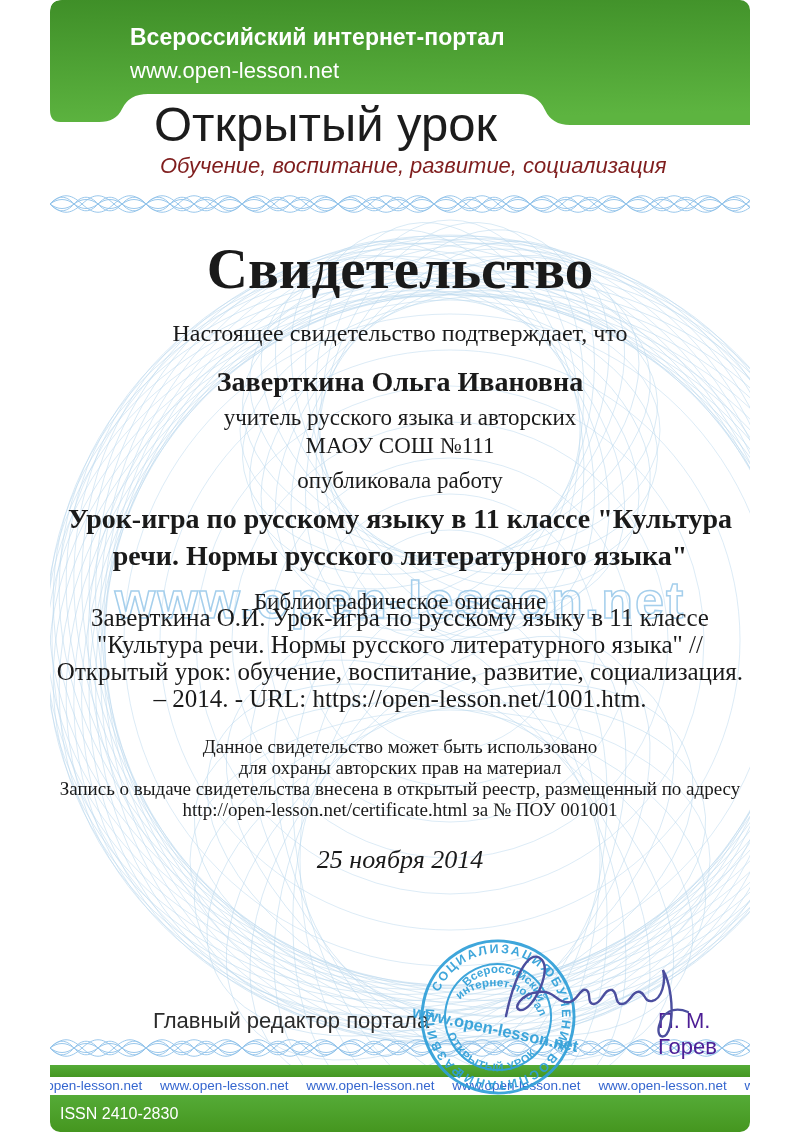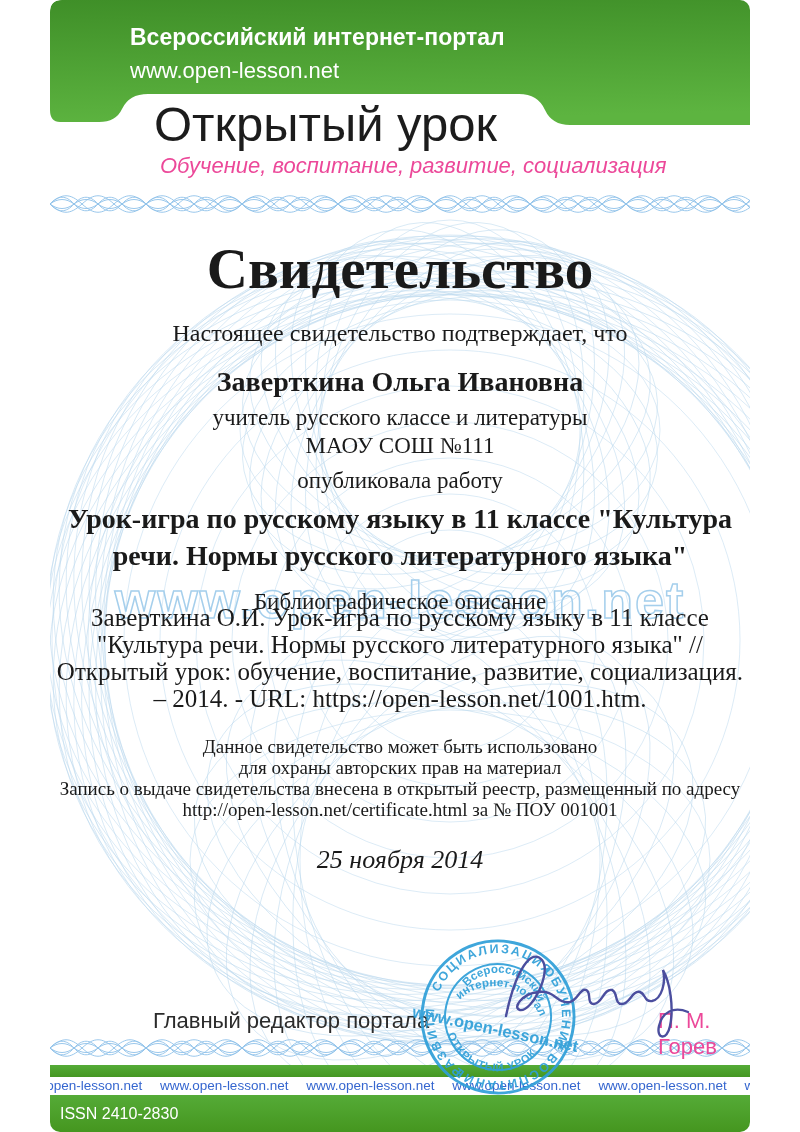--- a/index.html
+++ b/index.html
@@ -6,21 +6,21 @@
   .page{position:relative;width:700px;height:1132px;margin:0 auto;background:#fff;
         border-radius:10px;overflow:hidden;font-family:"Liberation Sans",sans-serif;}
   .abs{position:absolute;}
   .c{position:absolute;left:0;width:100%;text-align:center;color:#1a1a1a;}
   .serif{font-family:"Liberation Serif",serif;}
   
   .hdr-svg{position:absolute;top:0;left:0;z-index:5;}
   .portal-label{left:80px;top:24px;color:#fff;font-size:23px;font-weight:bold;z-index:6;}
   .portal-url{left:80px;top:58px;color:#fff;font-size:22px;z-index:6;}
   .site-title{left:104px;top:96px;color:#1c1c1c;font-size:49px;letter-spacing:0px;z-index:6;}
-  .site-subtitle{left:110px;top:153px;color:#ec4899;font-size:22px;font-style:italic;z-index:6;text-align:right;}
+  .site-subtitle{left:110px;top:153px;color:#7f1d1d;font-size:22px;font-style:italic;z-index:6;text-align:right;}
   
   .band{left:0;width:800px;height:24px;z-index:2;}
   .band-top{top:192px;}
   .band-bottom{top:1036px;}
   #rosette{position:absolute;top:0;left:0;z-index:1;pointer-events:none;}
   #rosette ellipse,#rosette circle{fill:none;stroke:#bcd9ee;stroke-width:0.7;opacity:0.75;}
   .watermark{top:570px;font-size:52px;font-weight:bold;letter-spacing:2px;
              color:rgba(255,255,255,0);-webkit-text-stroke:1.5px #a5cfec;z-index:2;}
   
   .cert-title{top:236px;font-size:57px;font-weight:bold;z-index:3;}
@@ -31,21 +31,21 @@
   .action{top:468px;font-size:23px;z-index:3;}
   .work{top:500px;font-size:28px;font-weight:bold;line-height:37px;z-index:3;}
   .work-inner{display:inline-block;max-width:700px;}
   .bib-head{top:589px;font-size:23px;z-index:3;}
   .bib{top:604px;font-size:25px;font-weight:normal;line-height:27px;z-index:3;}
   .bib-inner{display:inline-block;max-width:745px;}
   .notice{top:736px;font-size:19px;line-height:21px;z-index:3;}
   .date{top:845px;font-size:26px;font-style:italic;z-index:3;}
   
   .editor-label{left:103px;top:1008px;font-size:22px;color:#2b2b2b;z-index:3;}
-  .editor-name{left:608px;top:1008px;font-size:22px;color:#ec4899;z-index:3;}
+  .editor-name{left:608px;top:1008px;font-size:22px;color:#4c1d95;z-index:3;}
   .stamp-svg{left:343px;top:912px;z-index:4;opacity:.92;}
   .sig-svg{left:448px;top:938px;z-index:4;}
   
   .strip-green{left:0;top:1065px;width:800px;height:12px;background:linear-gradient(#55ab37,#459723);z-index:3;}
   .ticker{left:0;top:1077px;width:800px;height:18px;background:#fff;overflow:hidden;
           white-space:nowrap;z-index:3;color:#3566cf;font-size:13.5px;line-height:18px;}
   .ticker span{margin-right:14px;margin-left:0;}
   .ticker span:first-child{margin-left:-36px;}
   .footer{left:0;top:1095px;width:800px;height:37px;background:linear-gradient(#55ab37,#45961f);
           z-index:6;display:flex;align-items:center;justify-content:space-between;
@@ -153,21 +153,21 @@
       </pattern>
     </defs>
     <rect x="0" y="0" width="800" height="24" fill="url(#braidA)"></rect>
   </svg>
 
   <div class="c watermark">www.open-lesson.net</div>
 
   <div class="c serif cert-title">Свидетельство</div>
   <div class="c serif intro">Настоящее свидетельство подтверждает, что</div>
   <div class="c serif name">Заверткина Ольга Ивановна</div>
-  <div class="c serif role">учитель русского классе и литературы</div>
+  <div class="c serif role">учитель русского языка и авторских</div>
   <div class="c serif school">МАОУ СОШ №111</div>
   <div class="c serif action">опубликовала работу</div>
   <div class="c serif work">
     <span class="work-inner">Урок-игра по русскому языку в 11 классе "Культура речи. Нормы русского литературного языка"</span>
   </div>
   <div class="c serif bib-head">Библиографическое описание</div>
   <div class="c serif bib">
     <span class="bib-inner">Заверткина О.И. Урок-игра по русскому языку в 11 классе "Культура речи. Нормы русского литературного языка" // Открытый урок: обучение, воспитание, развитие, социализация. – 2014. - URL: https://open-lesson.net/1001.htm.</span>
   </div>
   <div class="c serif notice">

